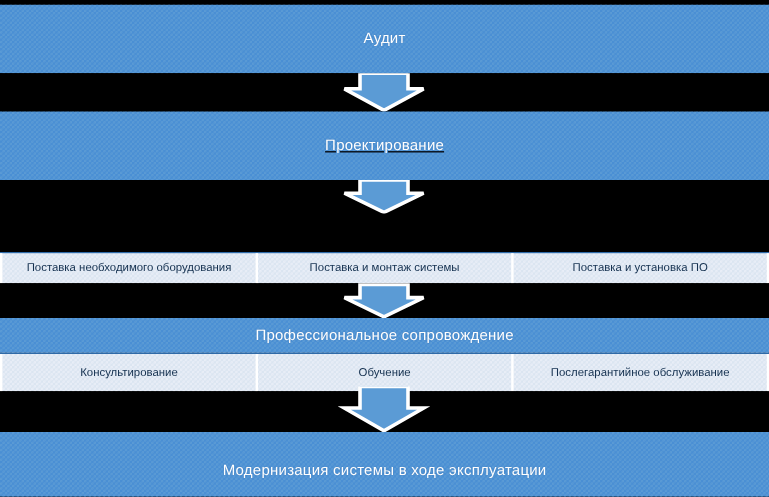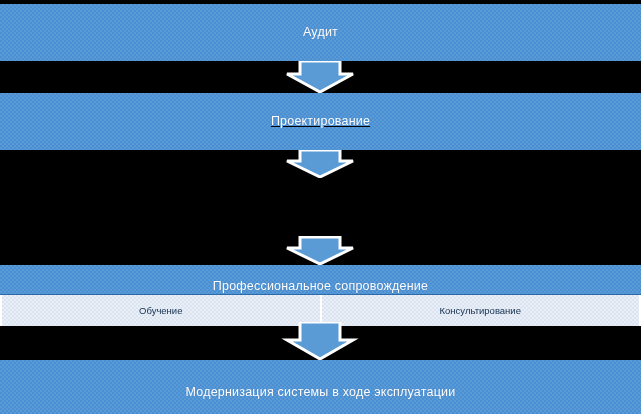--- a/index.html
+++ b/index.html
@@ -118,38 +118,52 @@
   </div>
 
   <div class="gap-strip" style="top:150px; height:28px;"></div>
   <div class="arrow" style="top:150px; height:28px;">
     <svg width="641" height="28" viewBox="0 0 641 28" xmlns="http://www.w3.org/2000/svg">
       <polygon points="300,0 340,0 340,11 353,11 320,27 287,11 300,11" fill="#5b9bd5" stroke="#ffffff" stroke-width="3" stroke-linejoin="miter"></polygon>
     </svg>
   </div>
 
 
+  <div class="sub-row" style="top:210px; height:26px;">
+    <div class="sub-cell">
+      <span class="sub-label">Поставка необходимого оборудования</span>
+    </div>
+    <div class="sub-cell">
+      <span class="sub-label">Поставка и монтаж системы</span>
+    </div>
+    <div class="sub-cell">
+      <span class="sub-label">Поставка и установка ПО</span>
+    </div>
+  </div>
 
   <div class="gap-strip" style="top:236px; height:29px;"></div>
   <div class="arrow" style="top:236px; height:29px;">
     <svg width="641" height="29" viewBox="0 0 641 29" xmlns="http://www.w3.org/2000/svg">
       <polygon points="300,1 340,1 340,12 353,12 320,28 287,12 300,12" fill="#5b9bd5" stroke="#ffffff" stroke-width="3" stroke-linejoin="miter"></polygon>
     </svg>
   </div>
 
-  <div class="stage-bar" style="top:265px; height:29px;align-items:flex-end;">
+  <div class="stage-bar" style="top:265px; height:29px;">
     <span class="stage-label">Профессиональное сопровождение</span>
   </div>
 
   <div class="sub-row" style="top:294px; height:32px;">
     <div class="sub-cell">
+      <span class="sub-label">Консультирование</span>
+    </div>
+    <div class="sub-cell">
       <span class="sub-label">Обучение</span>
     </div>
     <div class="sub-cell">
-      <span class="sub-label">Консультирование</span>
+      <span class="sub-label">Послегарантийное обслуживание</span>
     </div>
   </div>
 
   <div class="gap-strip" style="top:326px; height:34px;"></div>
   <div class="arrow" style="top:322px; height:38px;">
     <svg width="641" height="38" viewBox="0 0 641 38" xmlns="http://www.w3.org/2000/svg">
       <polygon points="300,0 340,0 340,18 353,18 320,37 287,18 300,18" fill="#5b9bd5" stroke="#ffffff" stroke-width="3" stroke-linejoin="miter"></polygon>
     </svg>
   </div>
 

